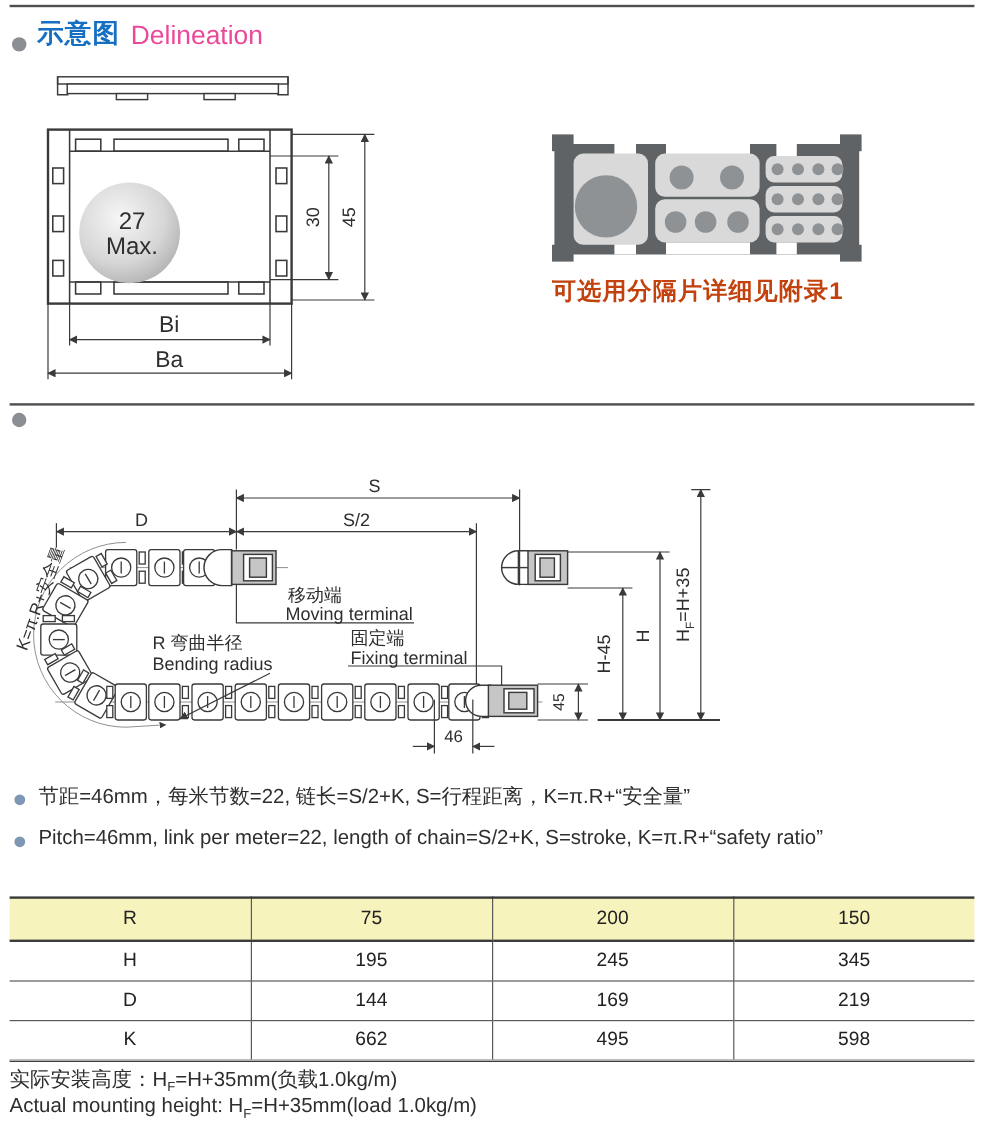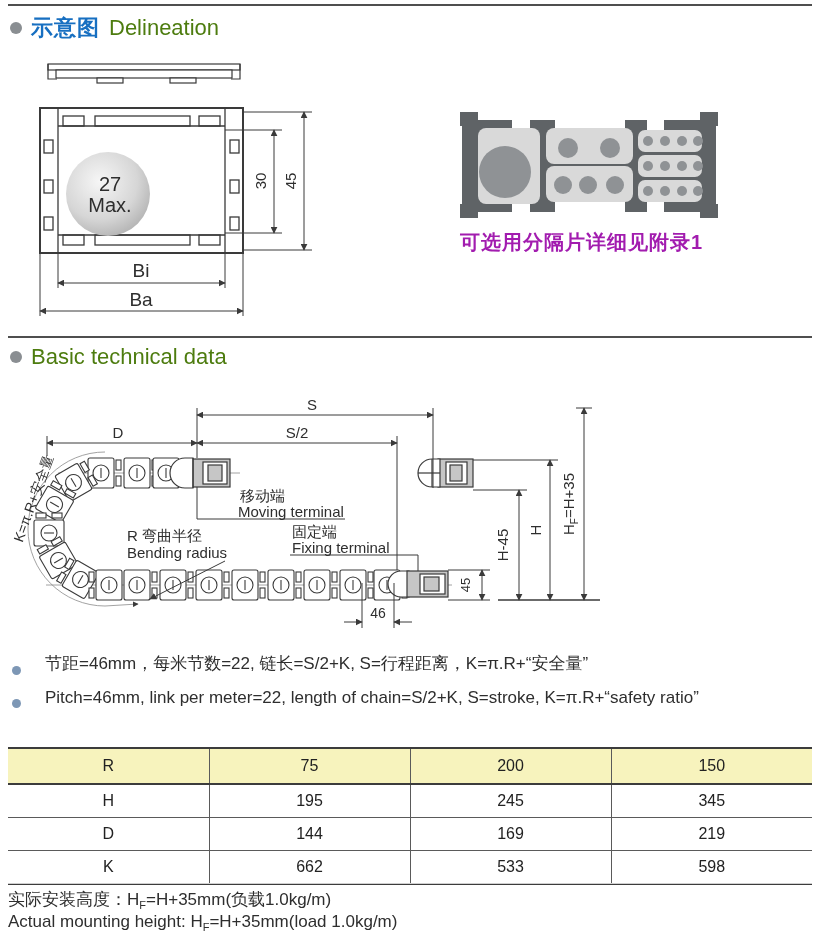--- a/index.html
+++ b/index.html
@@ -1,26 +1,26 @@
 <!DOCTYPE html>
 <html><head>
 <meta charset="utf-8">
 <style>
   html,body{margin:0;padding:0}
   body{width:820px;height:940px;position:relative;background:#fff;overflow:hidden;
        font-family:"Liberation Sans","DejaVu Sans",sans-serif;color:#333}
   .abs{position:absolute}
   .rule-dark{height:2px;background:#4f4f4f}
   .rule-light{height:1px;background:#cfcfcf}
-  .sec-head{display:flex;align-items:center;gap:9px}
+  .sec-head{display:flex;align-items:flex-end;gap:9px}
   .dot-gray{width:12px;height:12px;border-radius:50%;background:#8a8e92;flex:0 0 auto}
   .zh-title{color:#176fc1;font-weight:bold;font-size:22px;letter-spacing:1px}
-  .en-title{color:#4d7c0f;font-size:22px}
-  .caption-blue{color:#a21caf;font-weight:bold;font-size:20px;letter-spacing:1px}
-  .note{display:flex;gap:24px;font-size:17px;color:#2e2e2e;align-items:flex-end}
+  .en-title{color:#ec4899;font-size:22px}
+  .caption-blue{color:#c2410c;font-weight:bold;font-size:20px;letter-spacing:1px}
+  .note{display:flex;gap:11px;font-size:17px;color:#2e2e2e;align-items:center}
   .dot-blue{width:9px;height:9px;border-radius:50%;background:#7d97b5;margin-top:6px;flex:0 0 auto}
   table.spec{border-collapse:collapse;width:804px;table-layout:fixed;
              border-top:2px solid #3c3c3c;border-bottom:2px solid #3c3c3c;font-size:16px;color:#222}
   table.spec td{text-align:center;height:30px;border-right:1px solid #5a5a5a;border-bottom:1px solid #5a5a5a}
   table.spec td:last-child{border-right:none}
   table.spec tr:last-child td{border-bottom:none}
   table.spec tr.hdr td{background:#f7f3bd;height:32px;border-bottom:2px solid #3c3c3c}
   .footer-line{font-size:17px;color:#2e2e2e}
   .footer-line sub{font-size:11px}
   svg text{font-family:"Liberation Sans","DejaVu Sans",sans-serif;fill:#2e2e2e}
@@ -142,21 +142,20 @@
       <circle cx="217" cy="91" r="5" fill="#8f9295"></circle>
       <circle cx="234" cy="91" r="5" fill="#8f9295"></circle>
       <circle cx="250" cy="91" r="5" fill="#8f9295"></circle>
   </g>
 </svg>
 <div class="abs caption-blue" style="left:460px;top:229px">可选用分隔片详细见附录1</div>
 
 <div class="abs rule-dark" style="left:8px;right:8px;top:336px"></div>
 <div class="abs sec-head" style="left:10px;top:344px">
   <span class="dot-gray"></span>
-  <span class="en-title">Basic technical data</span>
 </div>
 
 <svg class="abs" style="left:0;top:388px" width="820" height="252" viewBox="0 0 820 252">
   <defs>
     <marker id="ar2" viewBox="0 0 10 10" refX="9" refY="5" markerWidth="7" markerHeight="7" orient="auto-start-reverse">
       <path d="M0,0L10,5L0,10z" fill="#3a3a3a"></path>
     </marker>
     <g id="lk" stroke="#3a3a3a" stroke-width="1.1" fill="#fff">
       <rect x="-17" y="-15" width="26" height="30" rx="2"></rect>
       <circle cx="-4" cy="0" r="8"></circle>
@@ -285,21 +284,21 @@
     </tr>
     <tr>
       <td>D</td>
       <td>144</td>
       <td>169</td>
       <td>219</td>
     </tr>
     <tr>
       <td>K</td>
       <td>662</td>
-      <td>533</td>
+      <td>495</td>
       <td>598</td>
     </tr>
   </tbody>
 </table>
 
 <div class="abs rule-light" style="left:8px;right:8px;top:883px"></div>
 <div class="abs footer-line" style="left:8px;top:888px">
   <span>实际安装高度：H</span><sub>F</sub><span>=H+35mm(负载1.0kg/m)</span>
 </div>
 <div class="abs footer-line" style="left:8px;top:912px">

